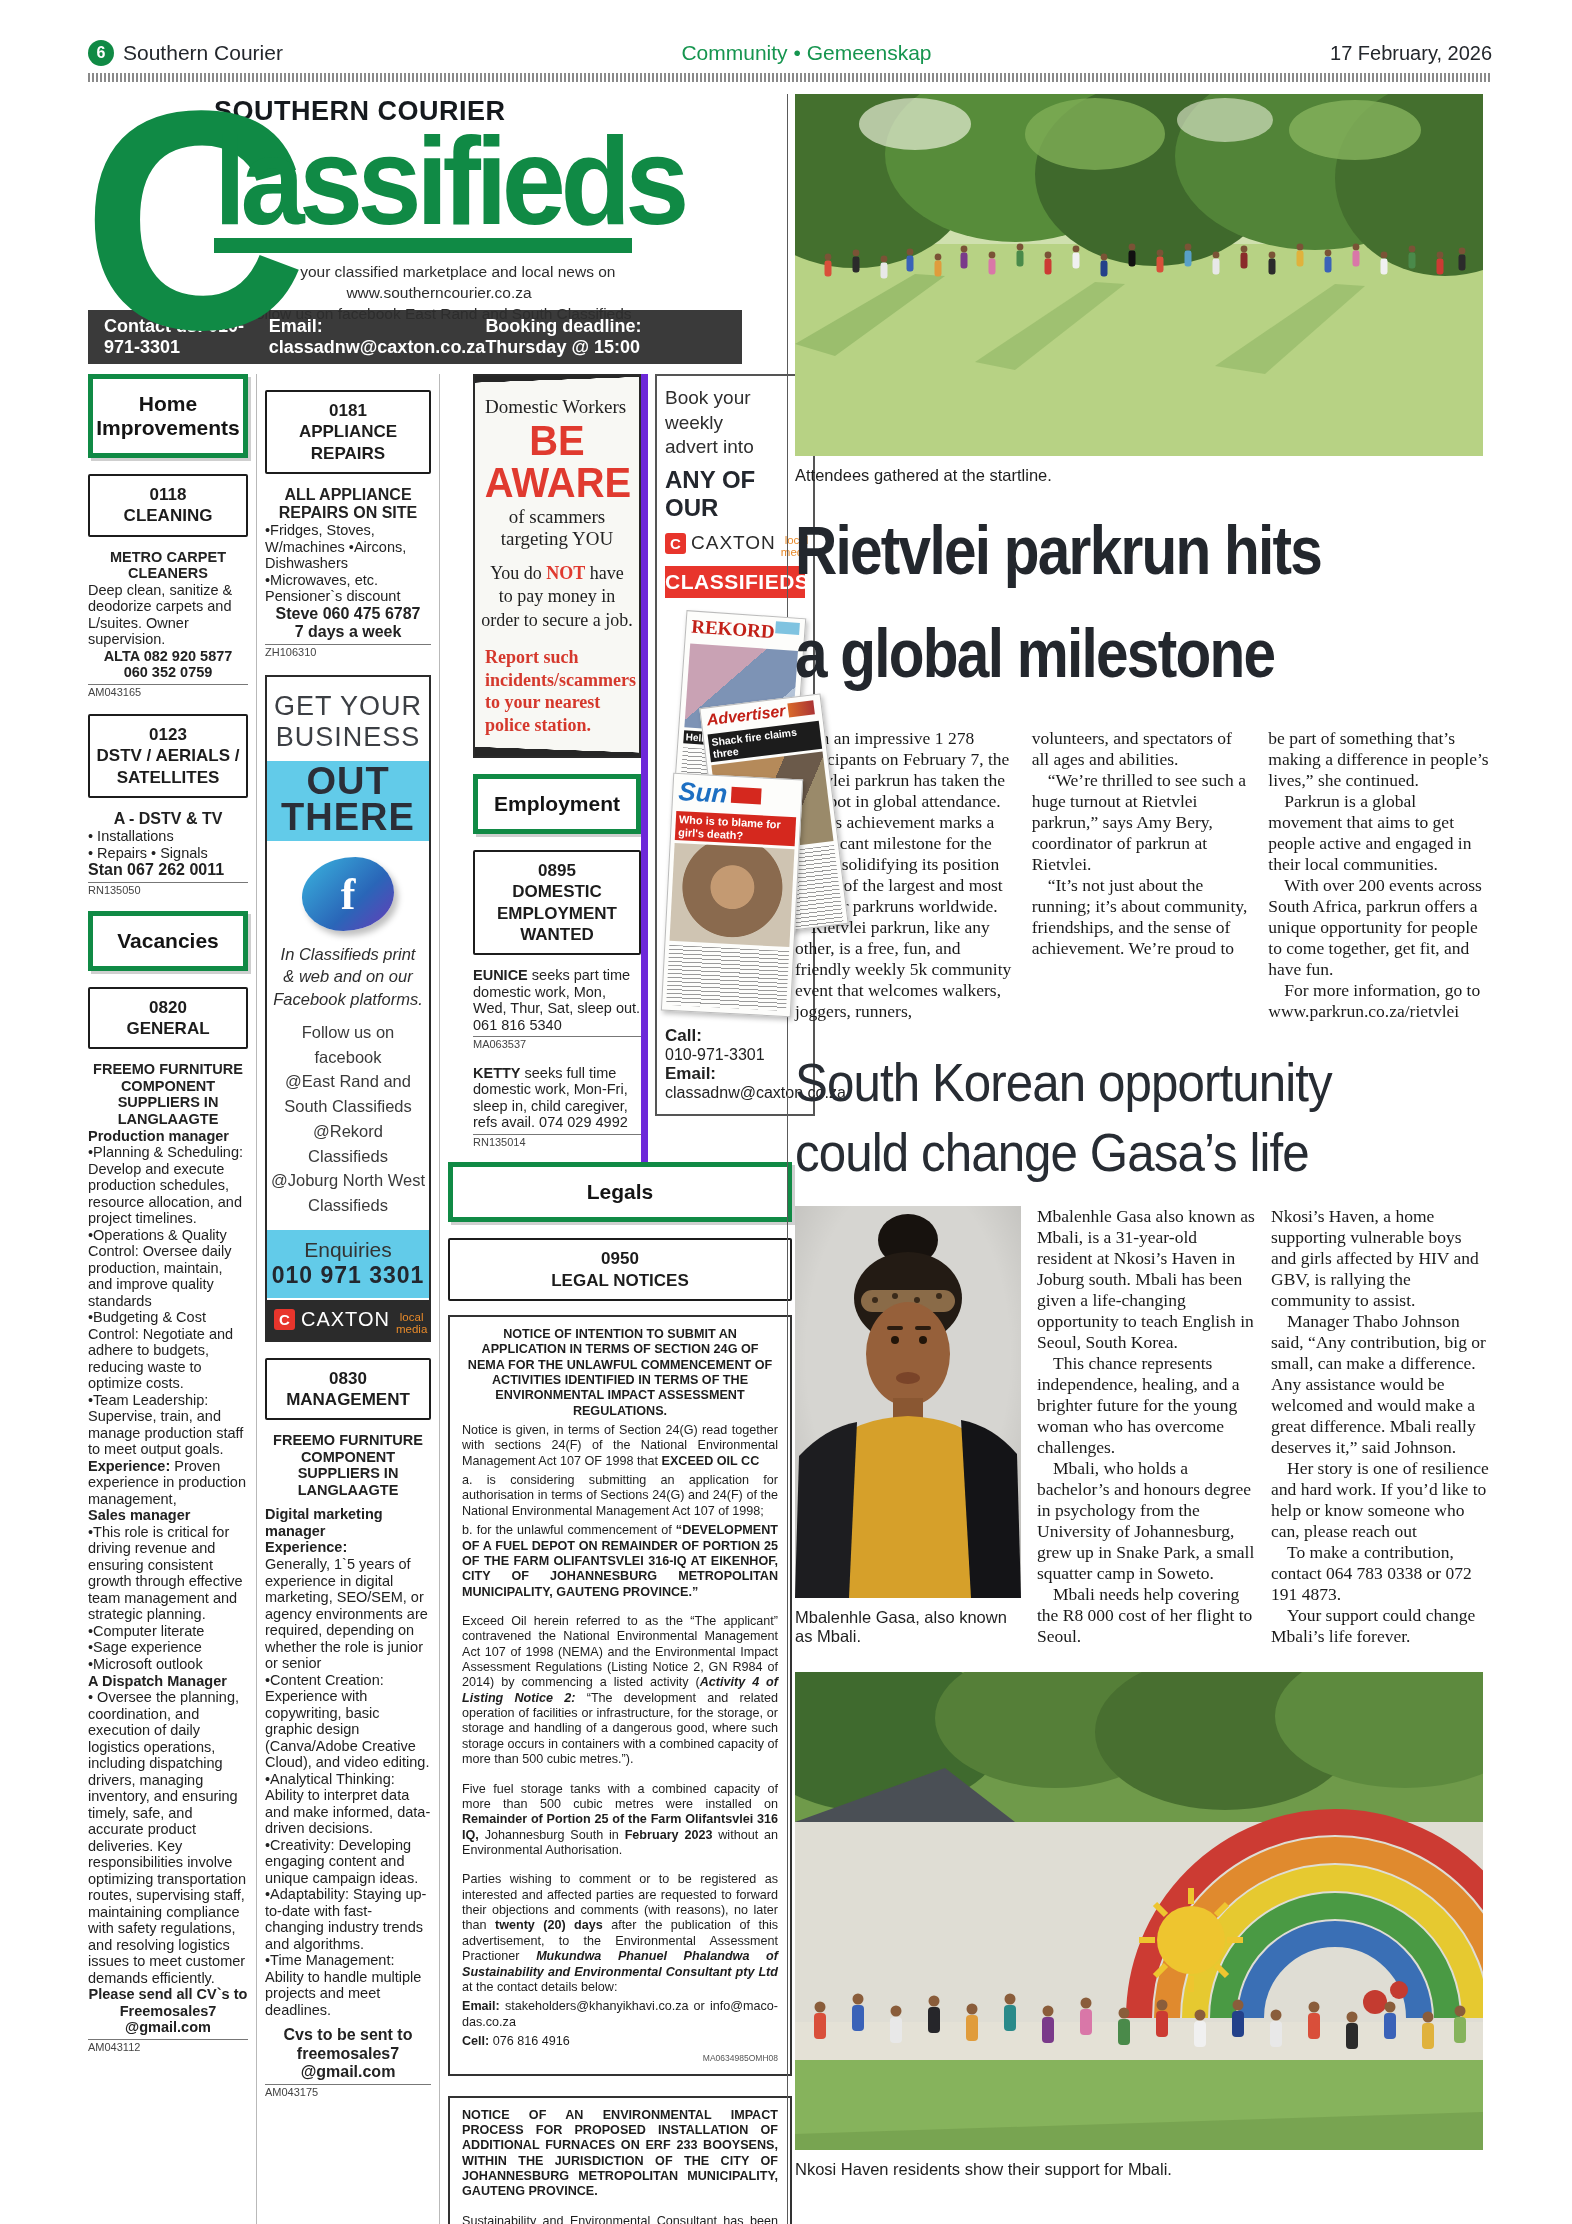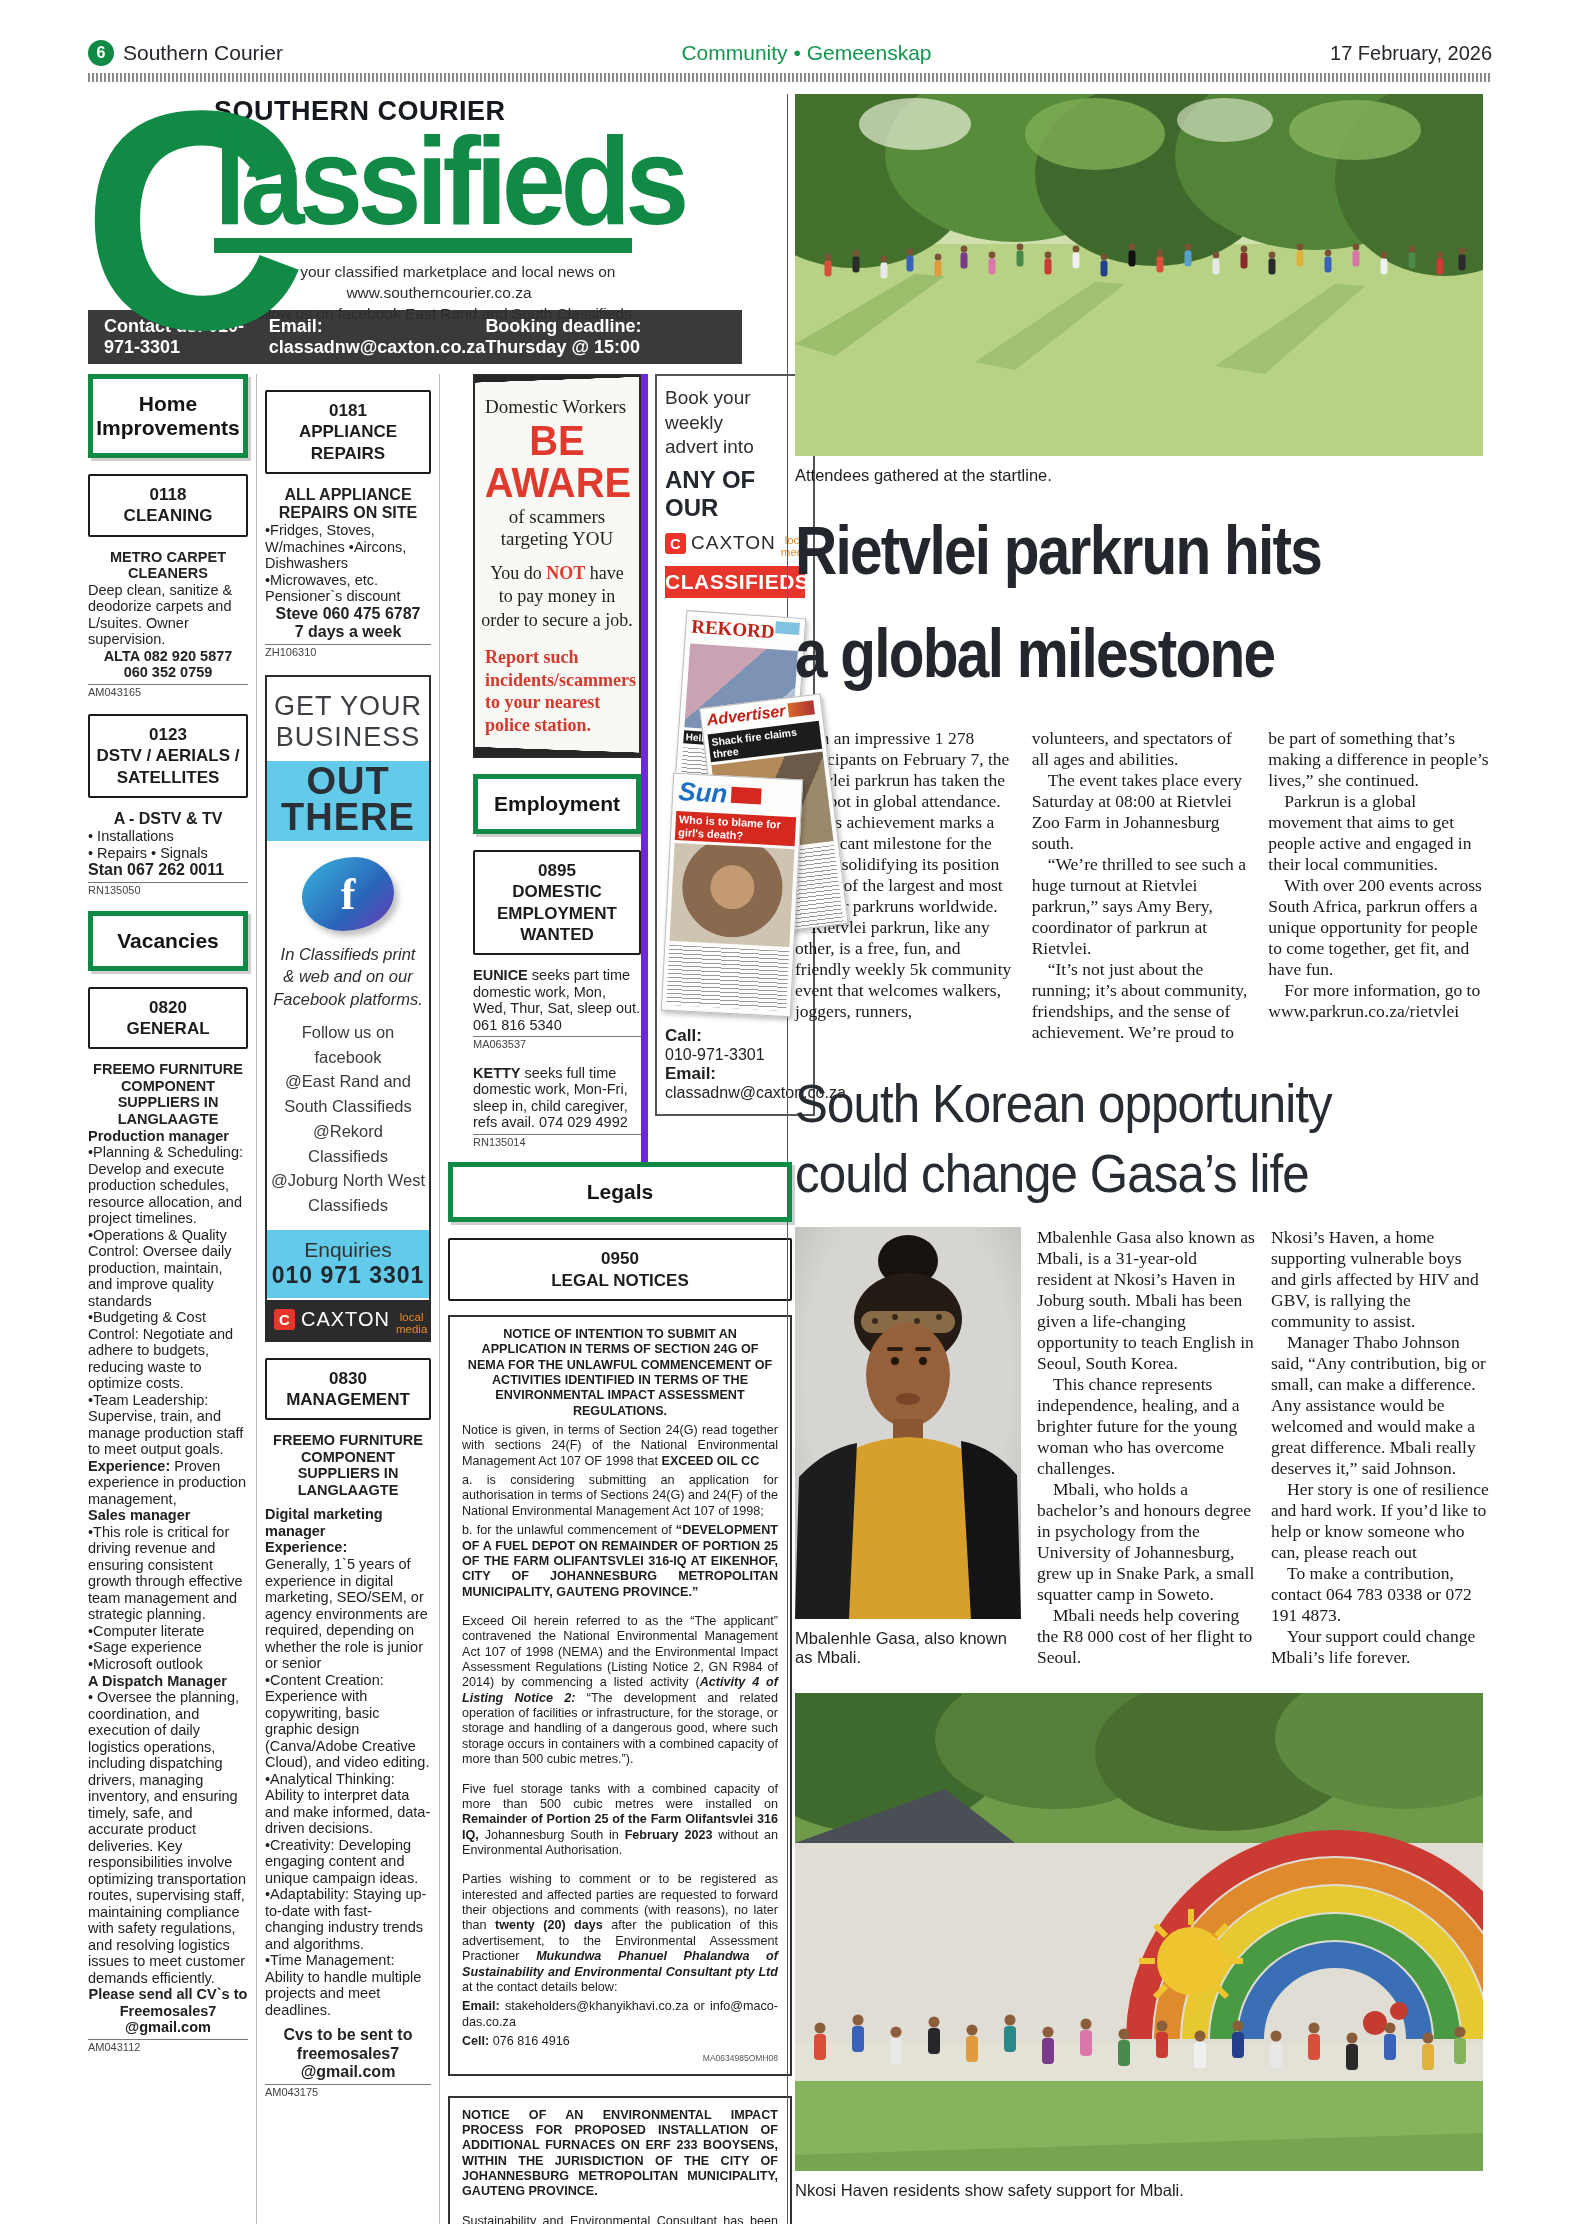--- a/index.html
+++ b/index.html
@@ -461,21 +461,20 @@
         </div>
 
         <div class="bodycols">
           <div class="bcol">
             <p>With an impressive 1 278 participants on February 7, the Rietvlei parkrun has taken the top spot in global attendance.</p>
             <p>This achievement marks a significant milestone for the event, solidifying its position as one of the largest and most popular parkruns worldwide.</p>
             <p>Rietvlei parkrun, like any other, is a free, fun, and friendly weekly 5k community event that welcomes walkers, joggers, runners,</p>
           </div>
           <div class="bcol">
             <p>volunteers, and spectators of all ages and abilities.</p>
-            <p>The event takes place every Saturday at 08:00 at Rietvlei Zoo Farm in Johannesburg south.</p>
             <p>“We’re thrilled to see such a huge turnout at Rietvlei parkrun,” says Amy Bery, coordinator of parkrun at Rietvlei.</p>
             <p>“It’s not just about the running; it’s about community, friendships, and the sense of achievement. We’re proud to</p>
           </div>
           <div class="bcol">
             <p>be part of something that’s making a difference in people’s lives,” she continued.</p>
             <p>Parkrun is a global movement that aims to get people active and engaged in their local communities.</p>
             <p>With over 200 events across South Africa, parkrun offers a unique opportunity for people to come together, get fit, and have fun.</p>
             <p>For more information, go to www.parkrun.co.za/rietvlei</p>
           </div>
         </div>
@@ -584,19 +583,19 @@
               <use href="#kid" x="362" y="328" fill="#cc3b33"></use>
             <use href="#kid" x="400" y="338" fill="#f0f0f0"></use>
               <use href="#kid" x="438" y="328" fill="#23418a"></use>
             <use href="#kid" x="476" y="338" fill="#e8e8e8"></use>
               <use href="#kid" x="514" y="330" fill="#d94f3a"></use>
             <use href="#kid" x="552" y="340" fill="#2b2b2b"></use>
               <use href="#kid" x="590" y="330" fill="#3a62b8"></use>
             <use href="#kid" x="628" y="340" fill="#e0b23c"></use>
               <use href="#kid" x="660" y="334" fill="#86b35c"></use>
           </svg>
-          <div class="caption">Nkosi Haven residents show safety support for Mbali.</div>
+          <div class="caption">Nkosi Haven residents show their support for Mbali.</div>
         </div>
 
       </div>
     </div>
   </div>
 </div>
 
 </body></html>

